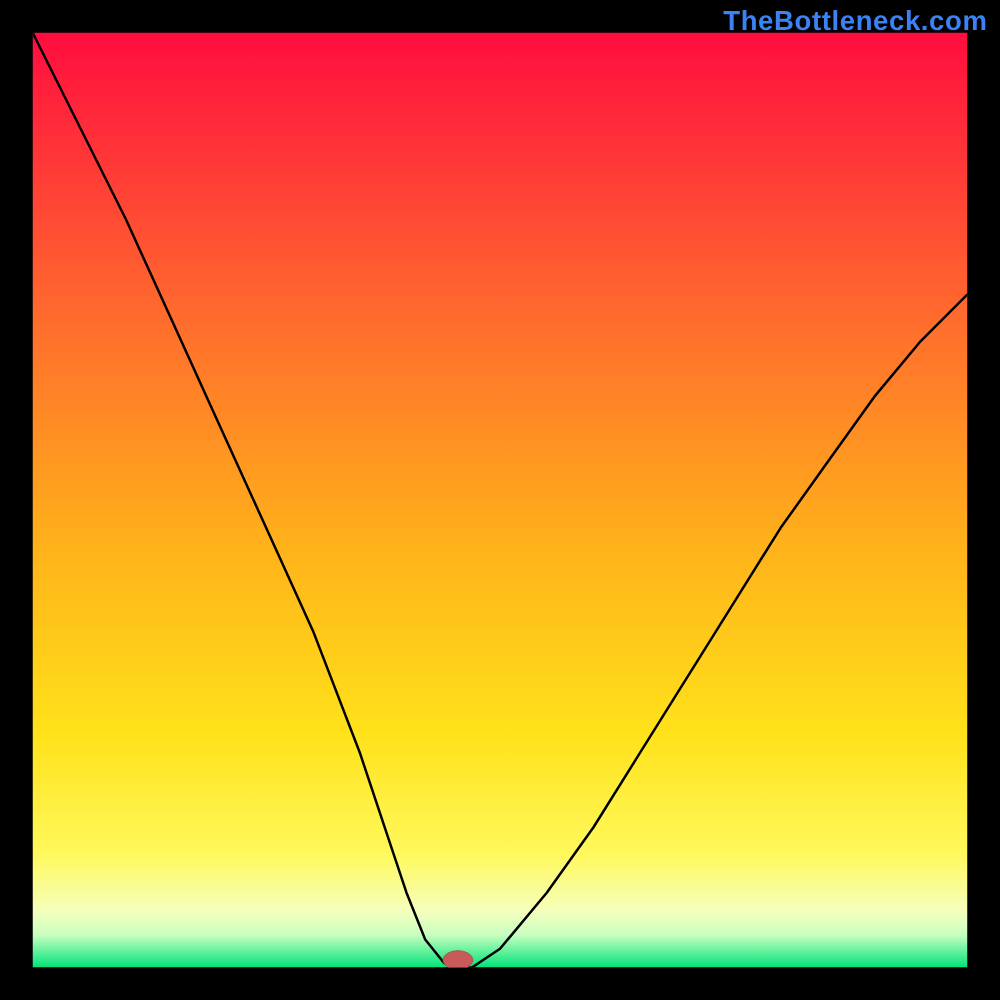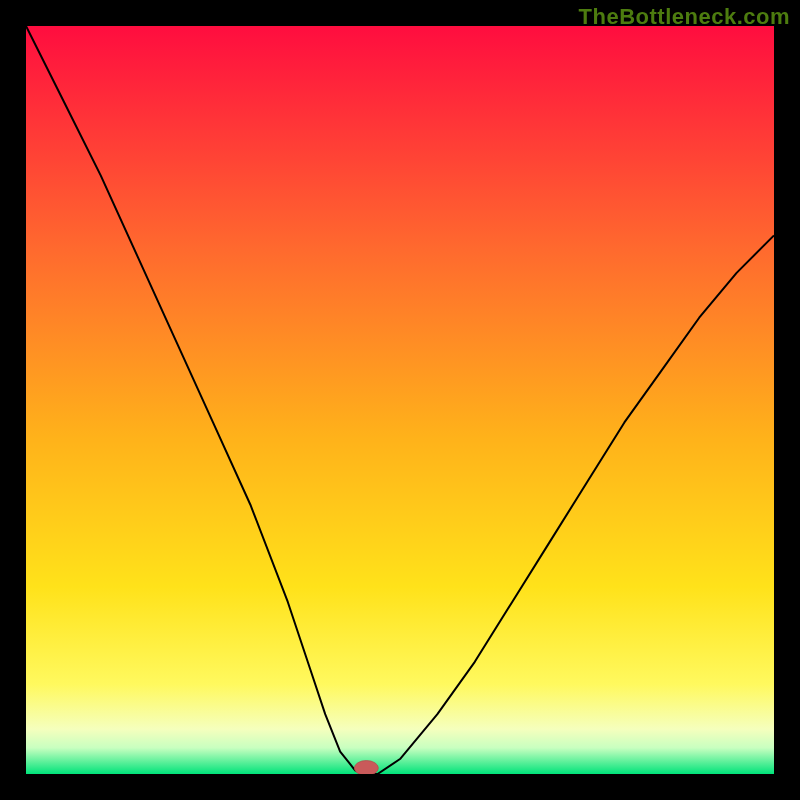--- a/index.html
+++ b/index.html
@@ -14,21 +14,21 @@
   .frame {
     position: relative;
     width: 800px;
     height: 800px;
     background: #000;
   }
   .watermark {
     position: absolute;
     top: 4px;
     right: 10px;
-    color: #4d7c0f;
+    color: #3b82f6;
     font-size: 22px;
     font-weight: 600;
     letter-spacing: 0.5px;
     user-select: none;
   }
   .plot {
     position: absolute;
     left: 26px;
     top: 26px;
     width: 748px;

